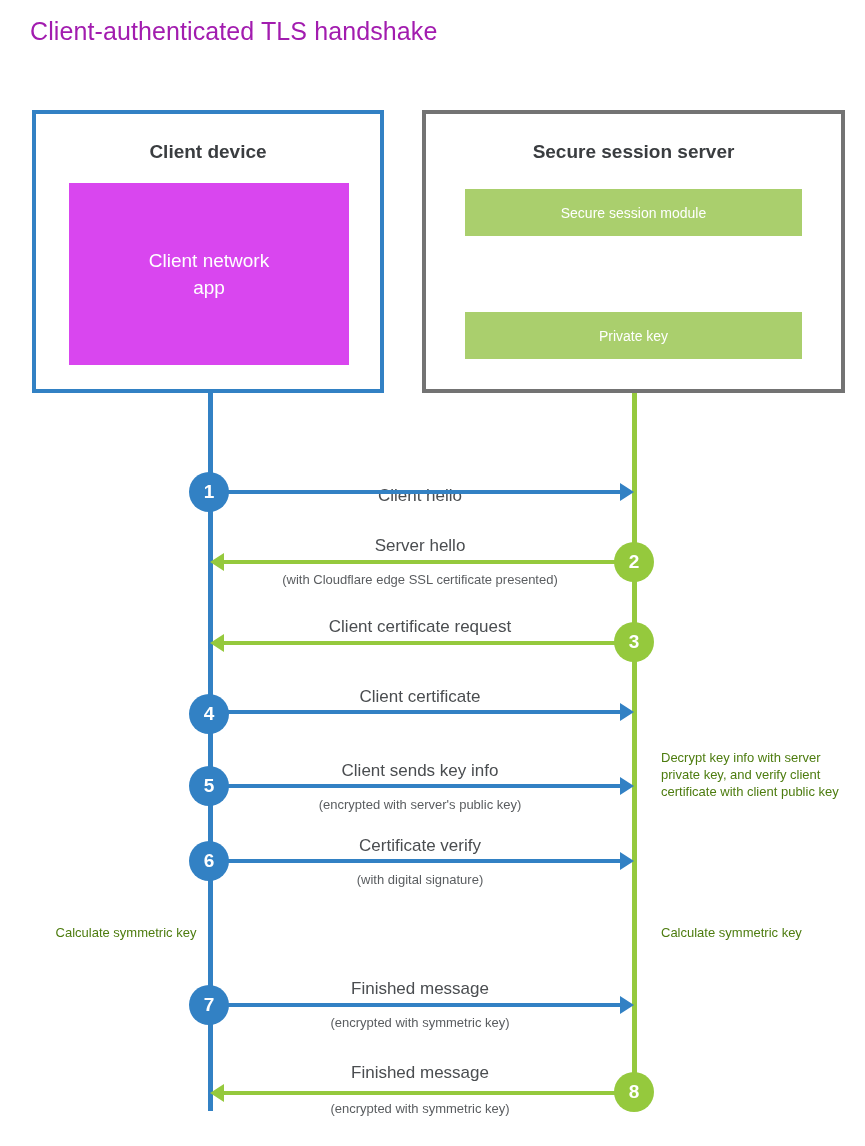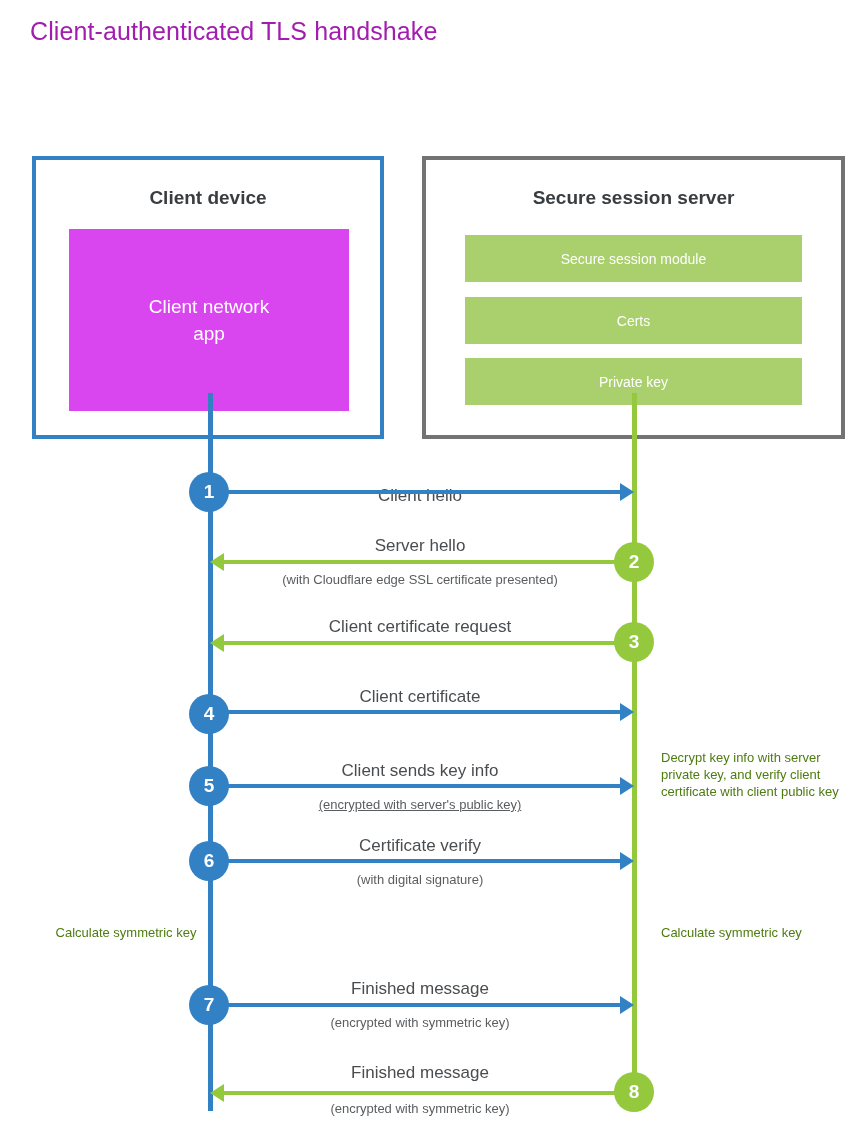--- a/index.html
+++ b/index.html
@@ -25,21 +25,20 @@
     color: #a21caf;
     letter-spacing: 0.1px;
     white-space: nowrap;
   }
 
   
   .party-box {
     position: absolute;
     background: #ffffff;
     box-sizing: border-box;
-    margin-top: 46px;
   }
   #client-box {
     left: 32px;
     top: 110px;
     width: 352px;
     height: 283px;
     border: 4px solid #3281c4;
   }
   #server-box {
     left: 422px;
@@ -174,21 +173,20 @@
     <span>
       <span>Client network</span><br>
       <span>app</span>
     </span>
   </div>
 </div>
 
 <div class="party-box" id="server-box">
   <div class="party-title">Secure session server</div>
   <div class="server-bar" id="server-bar-0">Secure session module</div>
-  <div class="server-bar" id="server-bar-1">Certs</div>
   <div class="server-bar" id="server-bar-2">Private key</div>
 </div>
 
 <div class="lifeline" id="client-lifeline"></div>
 <div class="lifeline" id="server-lifeline"></div>
 
 <div class="msg-label" style="left:270px; top:467px; width:300px;margin-top:19px;">Client hello</div>
 <div class="msg-line blue" style="left:210px; top:490px; width:412px;"></div>
 <div class="arrow-head right blue" style="left:620px; top:483px;"></div>
 <div class="step-circle blue" style="left:189px; top:472px;">1</div>
@@ -205,21 +203,21 @@
 <div class="step-circle green" style="left:614px; top:622px;">3</div>
 
 <div class="msg-label" style="left:270px; top:687px; width:300px;">Client certificate</div>
 <div class="msg-line blue" style="left:210px; top:710px; width:412px;"></div>
 <div class="arrow-head right blue" style="left:620px; top:703px;"></div>
 <div class="step-circle blue" style="left:189px; top:694px;">4</div>
 
 <div class="msg-label" style="left:270px; top:761px; width:300px;">Client sends key info</div>
 <div class="msg-line blue" style="left:210px; top:784px; width:412px;"></div>
 <div class="arrow-head right blue" style="left:620px; top:777px;"></div>
-<div class="msg-sublabel" style="left:270px; top:797px; width:300px;text-decoration:underline;">(encrypted with server's public key)</div>
+<div class="msg-sublabel" style="left:270px; top:797px; width:300px;">(encrypted with server's public key)</div>
 <div class="step-circle blue" style="left:189px; top:766px;">5</div>
 
 <div class="msg-label" style="left:270px; top:836px; width:300px;">Certificate verify</div>
 <div class="msg-line blue" style="left:210px; top:859px; width:412px;"></div>
 <div class="arrow-head right blue" style="left:620px; top:852px;"></div>
 <div class="msg-sublabel" style="left:270px; top:872px; width:300px;">(with digital signature)</div>
 <div class="step-circle blue" style="left:189px; top:841px;">6</div>
 
 <div class="msg-label" style="left:270px; top:979px; width:300px;">Finished message</div>
 <div class="msg-line blue" style="left:210px; top:1003px; width:412px;"></div>

